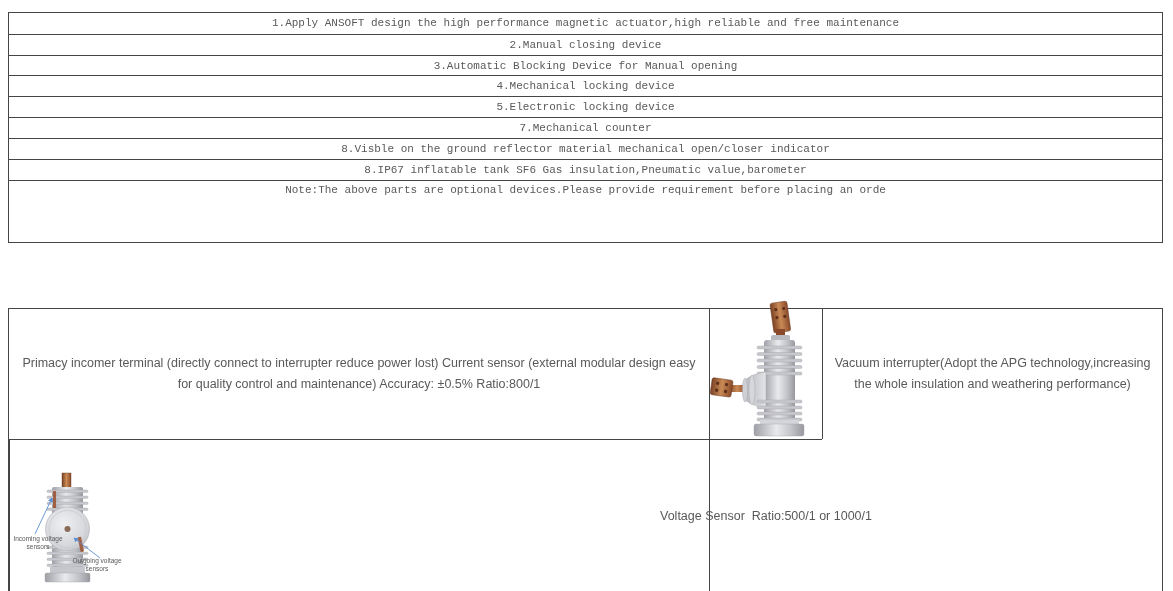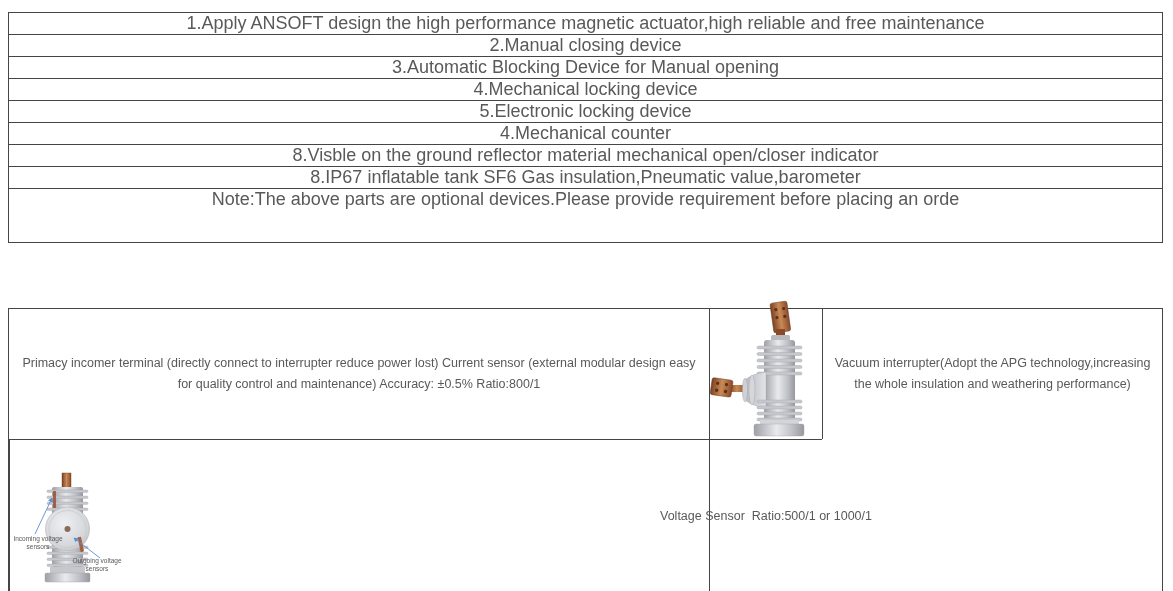--- a/index.html
+++ b/index.html
@@ -16,24 +16,25 @@
   .options-table {
     position:absolute; left:8px; top:12px;
     width:1155px; height:231px;
     border:1px solid #454545;
     box-sizing:border-box;
     display:grid;
     grid-template-rows:repeat(11, 1fr);
   }
   .options-row {
     display:flex; align-items:center; justify-content:center;
-    font-size:18px;
+    font-size:11px;
     border-top:1px solid #454545;
     box-sizing:border-box;
     white-space:nowrap;
+    font-family:Liberation Mono, monospace;
   }
   .options-row:first-child { border-top:none; }
 
   
   .sensor-table {
     position:absolute; left:8px; top:308px;
     width:1155px; height:286px;
     border:1px solid #454545;
     box-sizing:border-box;
     display:grid;
@@ -76,21 +77,21 @@
 <body>
 
 <div class="page">
 
   <div class="options-table">
     <div class="options-row">1.Apply ANSOFT design the high performance magnetic actuator,high reliable and free maintenance</div>
     <div class="options-row">2.Manual closing device</div>
     <div class="options-row">3.Automatic Blocking Device for Manual opening</div>
     <div class="options-row">4.Mechanical locking device</div>
     <div class="options-row">5.Electronic locking device</div>
-    <div class="options-row">4.Mechanical counter</div>
+    <div class="options-row">7.Mechanical counter</div>
     <div class="options-row">8.Visble on the ground reflector material mechanical open/closer indicator</div>
     <div class="options-row">8.IP67 inflatable tank SF6 Gas insulation,Pneumatic value,barometer</div>
     <div class="options-row">Note:The above parts are optional devices.Please provide requirement before placing an orde</div>
   </div>
 
   <div class="sensor-table">
 
     <div class="cell desc-cell col-first row-first">Primacy incomer terminal (directly connect to interrupter reduce power lost) Current sensor (external modular design easy for quality control and maintenance) Accuracy: ±0.5% Ratio:800/1</div>
 
     <div class="cell img-cell row-first">

